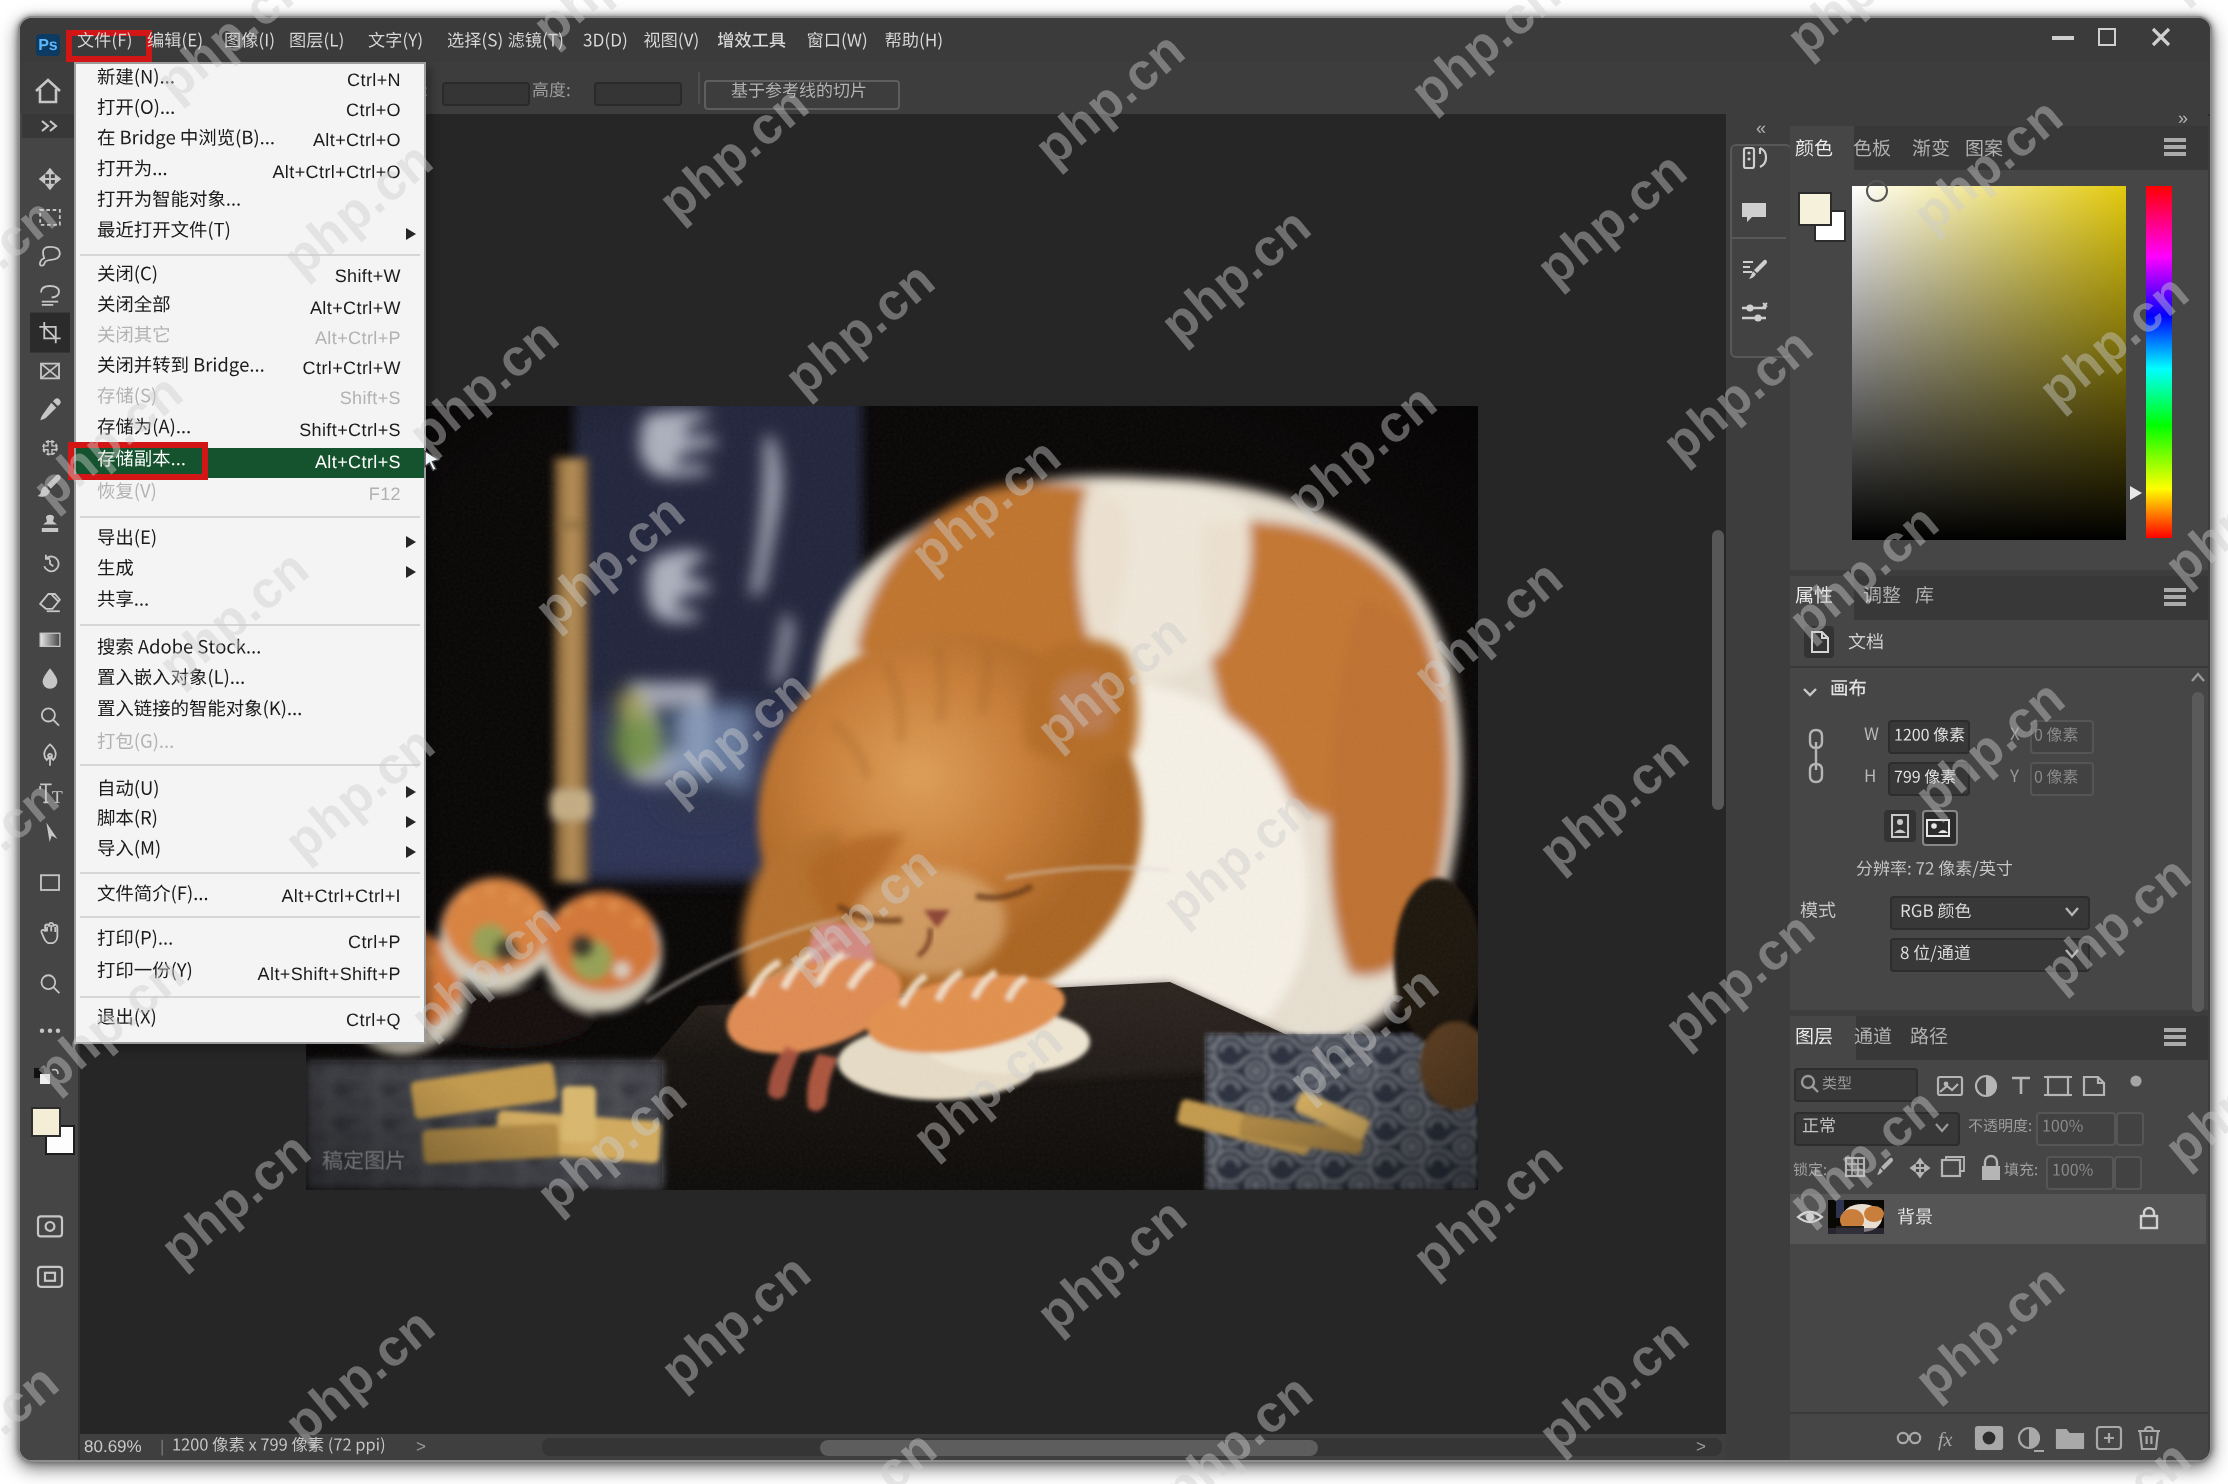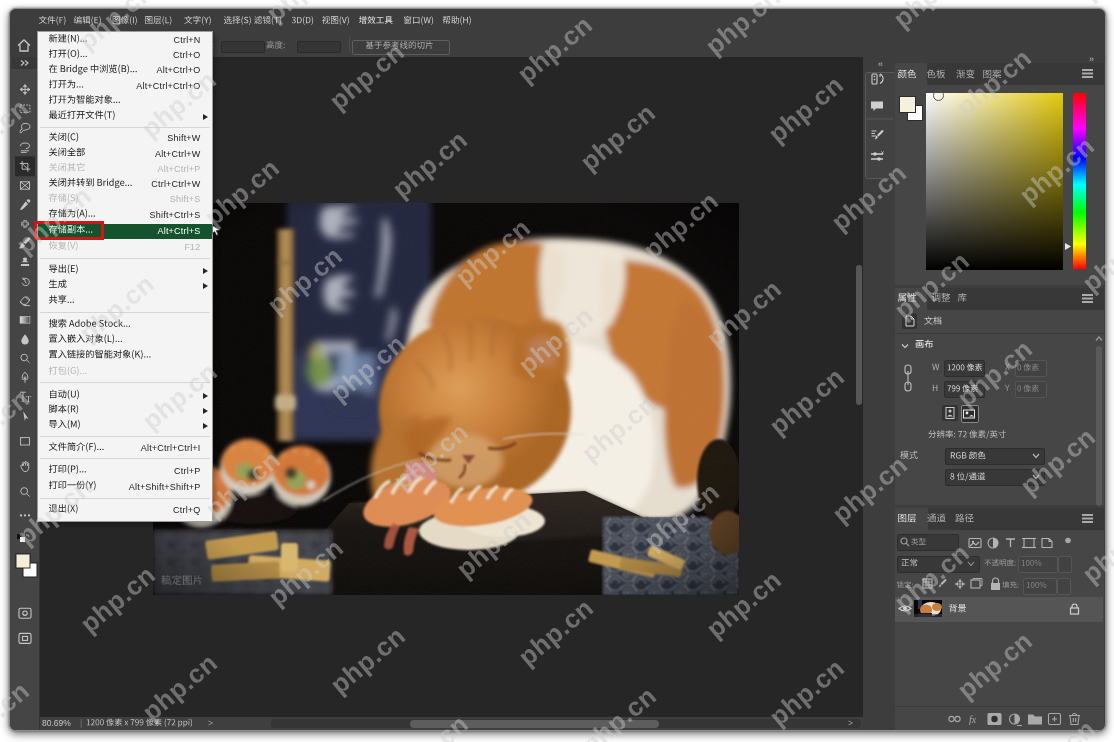--- a/index.html
+++ b/index.html
@@ -38,20 +38,29 @@
 .tab.act{background:#464646}
 .panelbody{position:absolute;left:0;width:100%;background:#464646}
 .hamb{position:absolute;width:11px;height:1.5px;background:#aaa;box-shadow:0 3.5px 0 #aaa,0 7px 0 #aaa}
 #wm{position:absolute;left:0;top:0;width:1114px;height:742px;pointer-events:none;z-index:100;overflow:hidden}
 #wm span{position:absolute;font-size:26px;font-weight:bold;color:rgba(205,205,205,.44);
  transform:rotate(-40deg);white-space:nowrap;letter-spacing:.5px}
 #cjk{position:absolute;left:0;top:0;width:1114px;height:742px;pointer-events:none;z-index:50}
 </style></head>
 <body>
 <div id="win">
+  <div id="menubar">
+    <div id="pslogo">Ps</div>
+    <div id="redbox1"></div>
+    <div style="position:absolute;left:1016px;top:9px;width:11px;height:2px;background:#cfcfcf"></div>
+    <div style="position:absolute;left:1039px;top:5px;width:7px;height:7px;border:1.5px solid #cfcfcf"></div>
+    <svg style="position:absolute;left:1065px;top:4px" width="11" height="11">
+        <path d="M1.5 1.5 L9.5 9.5 M9.5 1.5 L1.5 9.5" stroke="#cfcfcf" stroke-width="1.6"></path>
+      </svg>
+  </div>
   <div id="optbar">
     <svg style="position:absolute;left:6px;top:7px" width="16" height="15">
         <path d="M2 7.5 L8 2 L14 7.5 M4 6.5 V13 H12 V6.5" fill="none" stroke="#c6c6c6" stroke-width="1.3"></path>
       </svg>
     <div class="optin" style="left:210.5px"></div>
     <div class="optin" style="left:287px"></div>
     <div style="position:absolute;left:339px;top:5px;width:1px;height:16px;background:#4e4e4e"></div>
     <div id="optbtn"></div>
   </div>
   <div id="toolbar"><svg width="29" height="673" viewBox="0 0 29 673">

